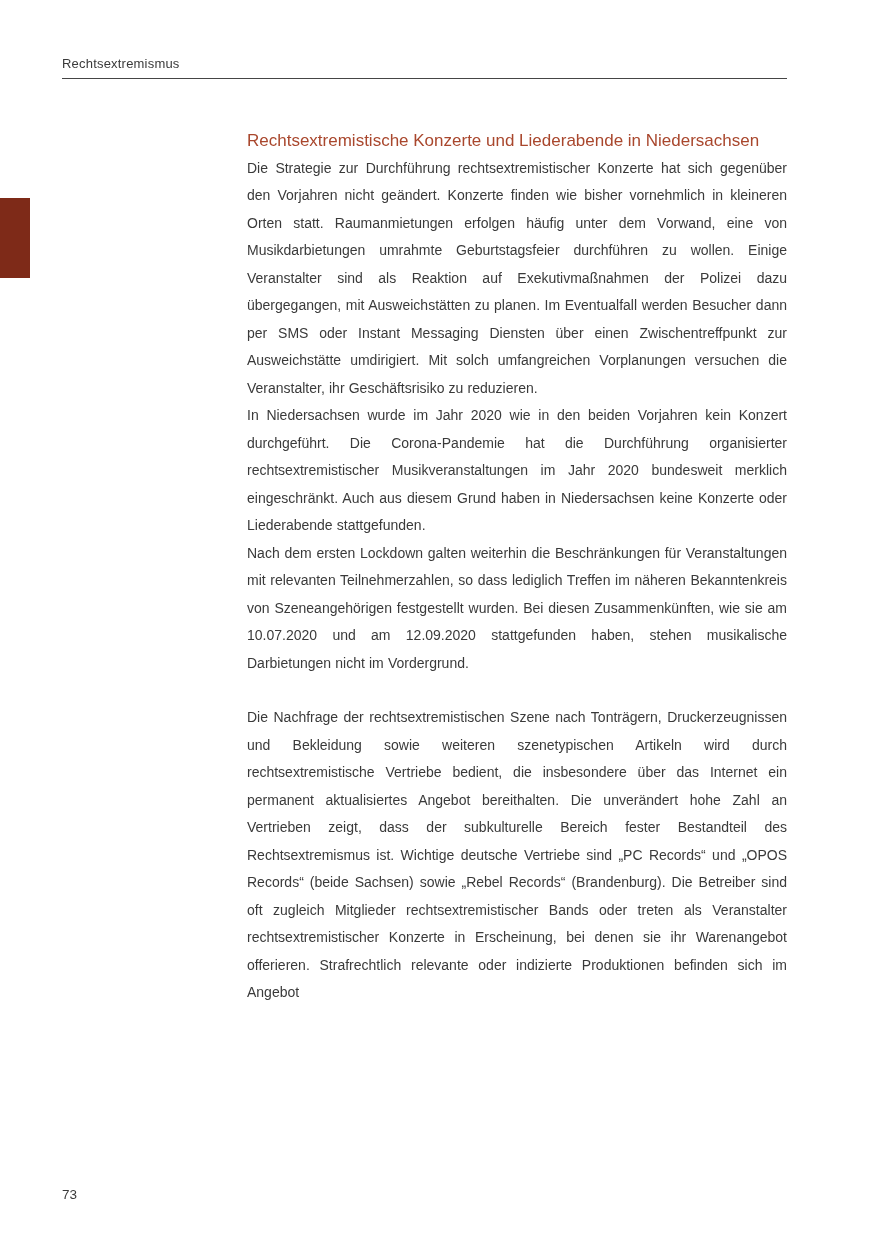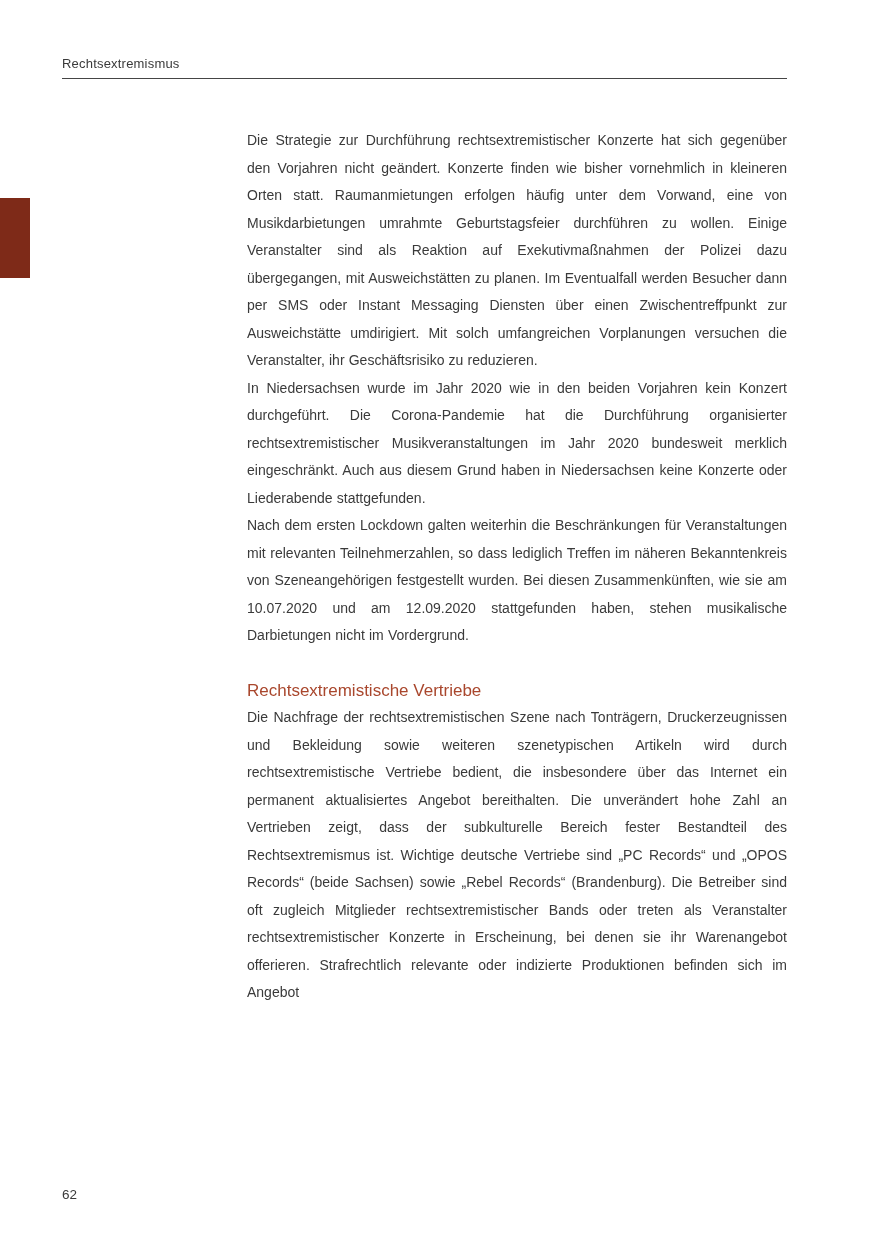--- a/index.html
+++ b/index.html
@@ -98,27 +98,27 @@
 
   <div class="accent-tab"></div>
 
   <div class="running-head">Rechtsextremismus</div>
 
   <div class="header-rule"></div>
 
   <main class="content">
 
     <section>
+      <h2 class="section-heading">Rechtsextremistische Konzerte und Liederabende in Niedersachsen</h2>
       <p>Die Strategie zur Durchführung rechtsextremistischer Konzerte hat sich gegenüber den Vorjahren nicht geändert. Konzerte finden wie bisher vornehmlich in kleineren Orten statt. Raumanmietungen erfolgen häufig unter dem Vorwand, eine von Musikdarbietungen umrahmte Geburtstagsfeier durchführen zu wollen. Einige Veranstalter sind als Reaktion auf Exekutivmaßnahmen der Polizei dazu übergegangen, mit Ausweichstätten zu planen. Im Eventualfall werden Besucher dann per SMS oder Instant Messaging Diensten über einen Zwischentreffpunkt zur Ausweichstätte umdirigiert. Mit solch umfangreichen Vorplanungen versuchen die Veranstalter, ihr Geschäftsrisiko zu reduzieren.</p>
       <p>In Niedersachsen wurde im Jahr 2020 wie in den beiden Vorjahren kein Konzert durchgeführt. Die Corona-Pandemie hat die Durchführung organisierter rechtsextremistischer Musikveranstaltungen im Jahr 2020 bundesweit merklich eingeschränkt. Auch aus diesem Grund haben in Niedersachsen keine Konzerte oder Liederabende stattgefunden.</p>
       <p>Nach dem ersten Lockdown galten weiterhin die Beschränkungen für Veranstaltungen mit relevanten Teilnehmerzahlen, so dass lediglich Treffen im näheren Bekanntenkreis von Szeneangehörigen festgestellt wurden. Bei diesen Zusammenkünften, wie sie am 10.07.2020 und am 12.09.2020 stattgefunden haben, stehen musikalische Darbietungen nicht im Vordergrund.</p>
     </section>
 
     <section class="section-vertriebe">
-      <h2 class="section-heading">Rechtsextremistische Vertriebe</h2>
       <p>Die Nachfrage der rechtsextremistischen Szene nach Tonträgern, Druckerzeugnissen und Bekleidung sowie weiteren szenetypischen Artikeln wird durch rechtsextremistische Vertriebe bedient, die insbesondere über das Internet ein permanent aktualisiertes Angebot bereithalten. Die unverändert hohe Zahl an Vertrieben zeigt, dass der subkulturelle Bereich fester Bestandteil des Rechtsextremismus ist. Wichtige deutsche Vertriebe sind „PC Records“ und „OPOS Records“ (beide Sachsen) sowie „Rebel Records“ (Brandenburg). Die Betreiber sind oft zugleich Mitglieder rechtsextremistischer Bands oder treten als Veranstalter rechtsextremistischer Konzerte in Erscheinung, bei denen sie ihr Warenangebot offerieren. Strafrechtlich relevante oder indizierte Produktionen befinden sich im Angebot</p>
     </section>
 
   </main>
 
-  <div class="page-number">62</div>
+  <div class="page-number">73</div>
 
 </div>
 
 </body></html>

